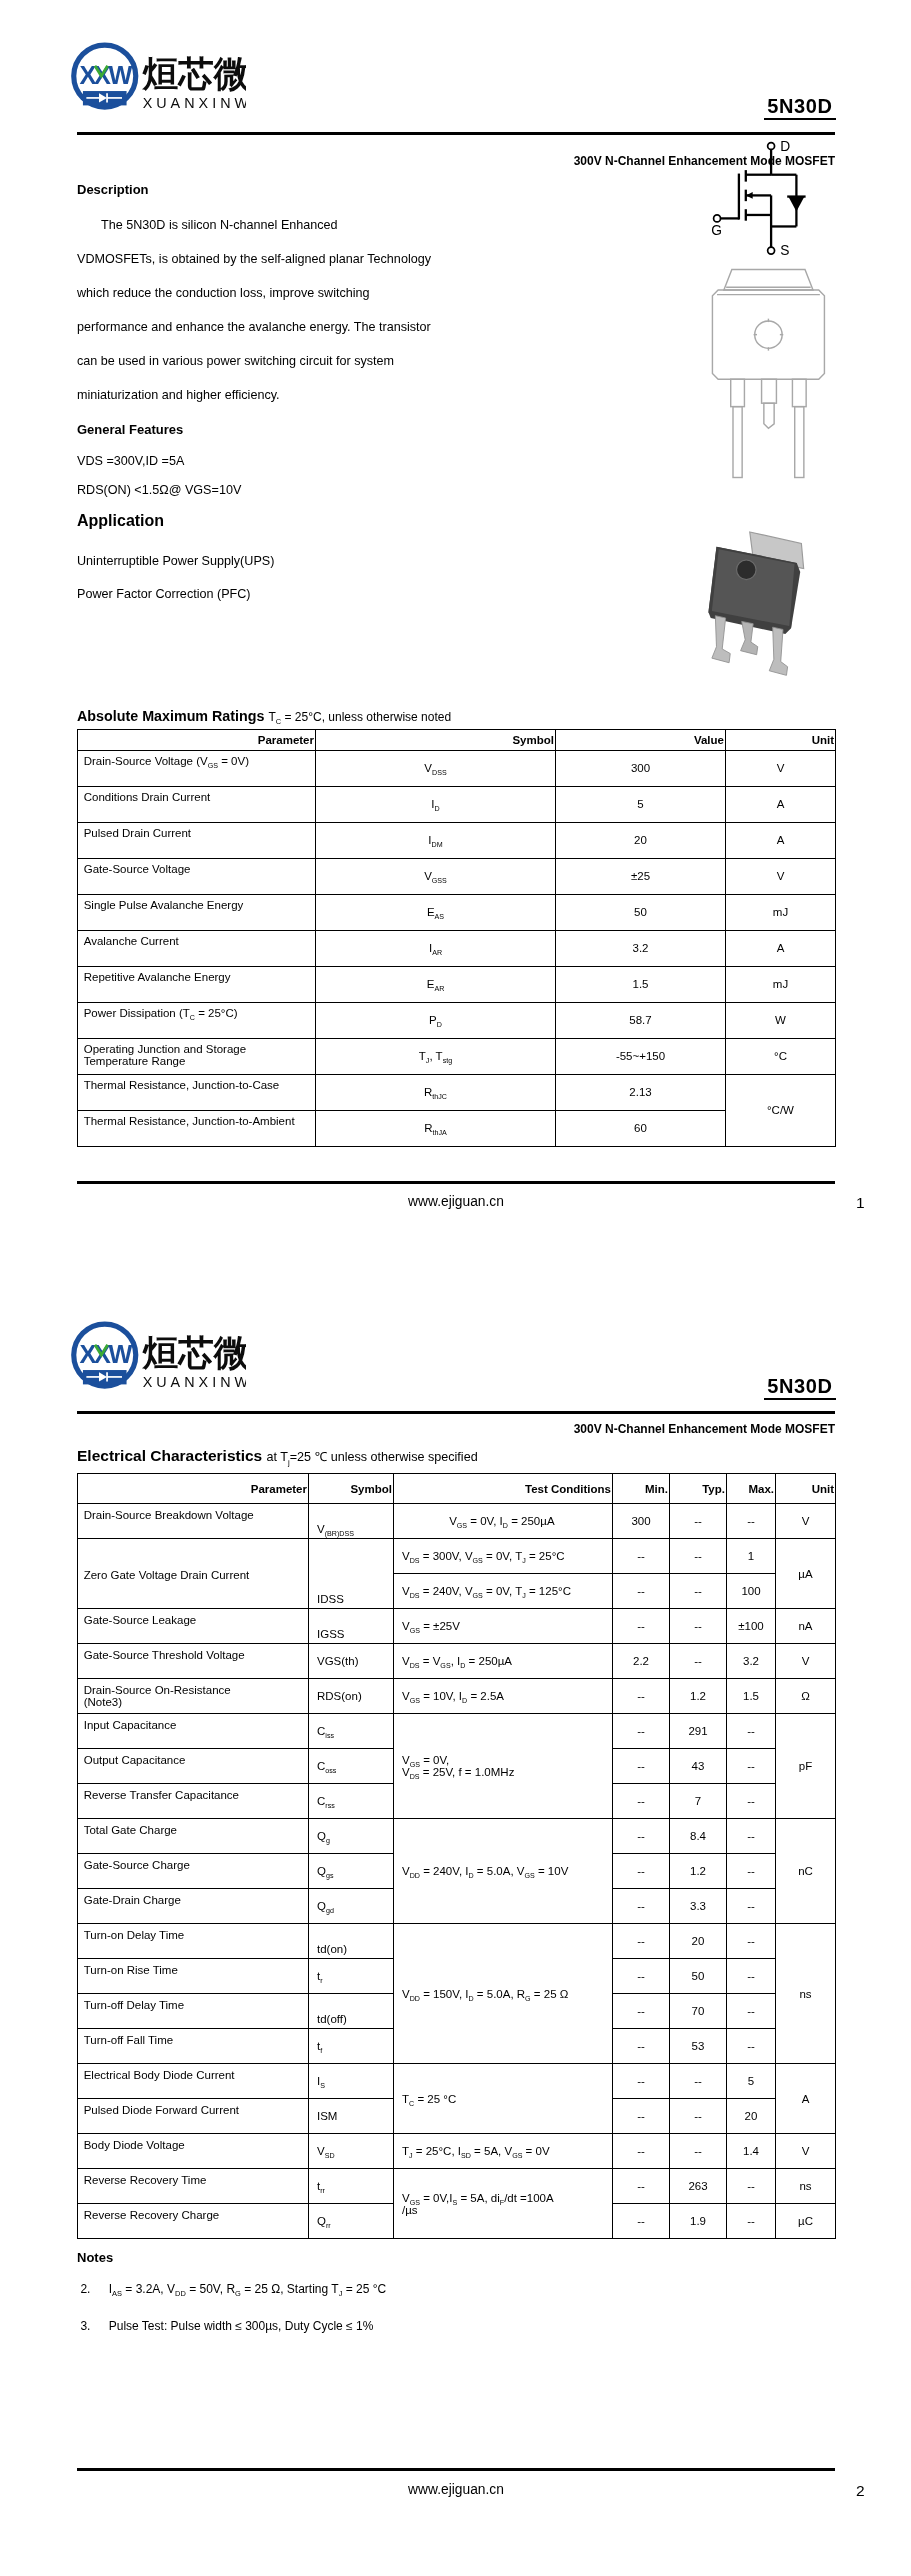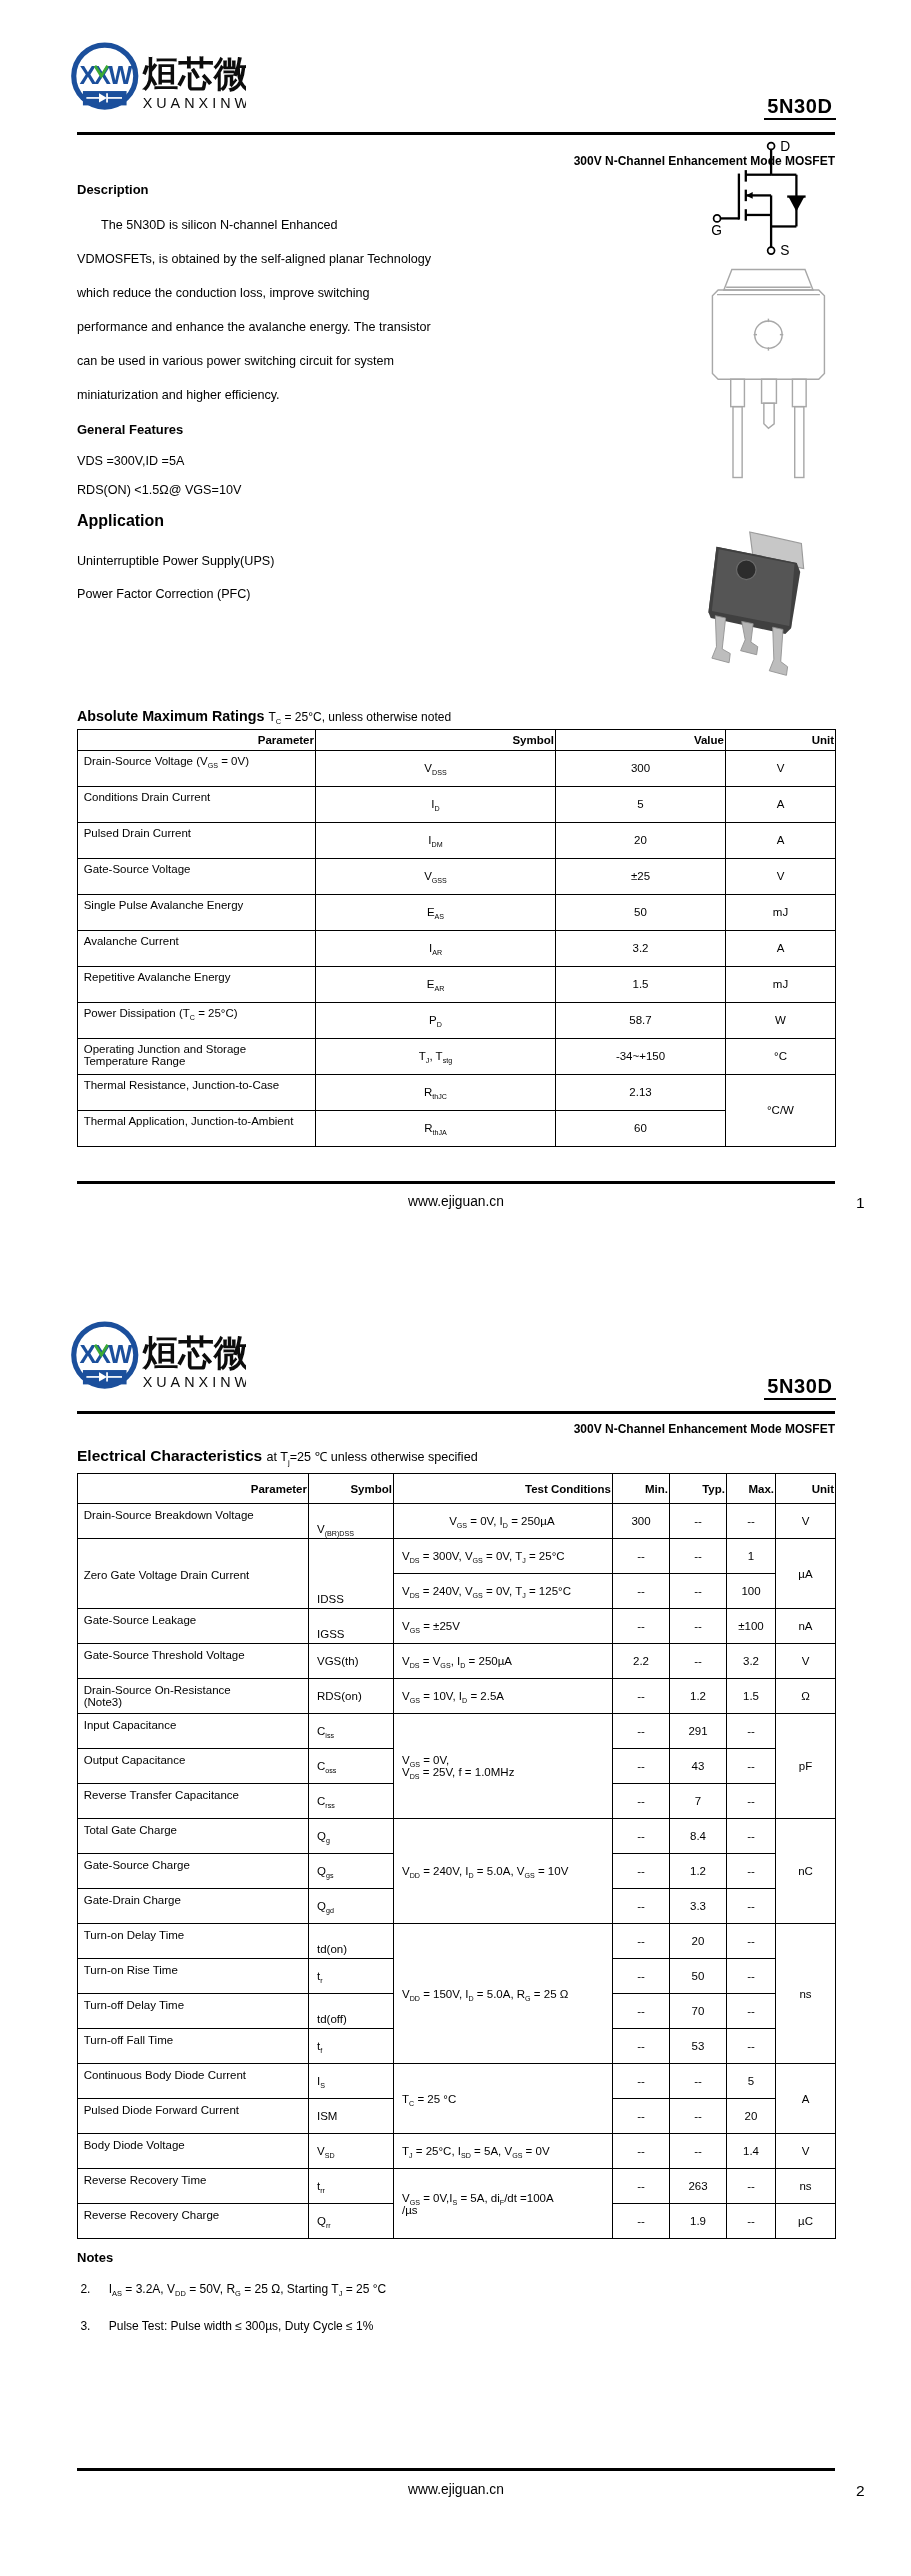--- a/index.html
+++ b/index.html
@@ -216,31 +216,31 @@
       </tr>
       <tr style="height:36px">
         <td class="cell-p">Power Dissipation (T<sub>C</sub> = 25°C)</td>
         <td class="cell-c">P<sub>D</sub></td>
         <td class="cell-c">58.7</td>
         <td class="cell-c">W</td>
       </tr>
       <tr style="height:36px">
         <td class="cell-p">Operating Junction and Storage Temperature Range</td>
         <td class="cell-c">T<sub>J</sub>, T<sub>stg</sub></td>
-        <td class="cell-c">-34~+150</td>
+        <td class="cell-c">-55~+150</td>
         <td class="cell-c">°C</td>
       </tr>
       <tr style="height:36px">
         <td class="cell-p">Thermal Resistance, Junction-to-Case</td>
         <td class="cell-c">R<sub>thJC</sub></td>
         <td class="cell-c">2.13</td>
         <td class="cell-c" rowspan="2">°C/W</td>
       </tr>
       <tr style="height:36px">
-        <td class="cell-p">Thermal Application, Junction-to-Ambient</td>
+        <td class="cell-p">Thermal Resistance, Junction-to-Ambient</td>
         <td class="cell-c">R<sub>thJA</sub></td>
         <td class="cell-c">60</td>
       </tr>
     </tbody>
       </table>
   </div>
 
   <div class="hrule" style="top:1181px;height:2.9px;"></div>
   <div class="abs footer-site" style="top:1194px;">www.ejiguan.cn</div>
   <div class="abs footer-page" style="left:856px;top:1194px;">1</div>
@@ -423,21 +423,21 @@
       </tr>
       <tr style="height:35px">
         <td class="cell-p">Turn-off Fall Time</td>
         <td class="cell-sym">t<sub>f</sub></td>
         <td class="cell-c">--</td>
         <td class="cell-c">53</td>
         <td class="cell-c">--</td>
       </tr>
 
       <tr style="height:35px">
-        <td class="cell-p">Continuous Body Diode Current</td>
+        <td class="cell-p">Electrical Body Diode Current</td>
         <td class="cell-sym">I<sub>S</sub></td>
         <td class="cell-tc" rowspan="2">T<sub>C</sub> = 25 °C</td>
         <td class="cell-c">--</td>
         <td class="cell-c">--</td>
         <td class="cell-c">5</td>
         <td class="cell-c" rowspan="2">A</td>
       </tr>
       <tr style="height:35px">
         <td class="cell-p">Pulsed Diode Forward Current</td>
         <td class="cell-sym">ISM</td>

